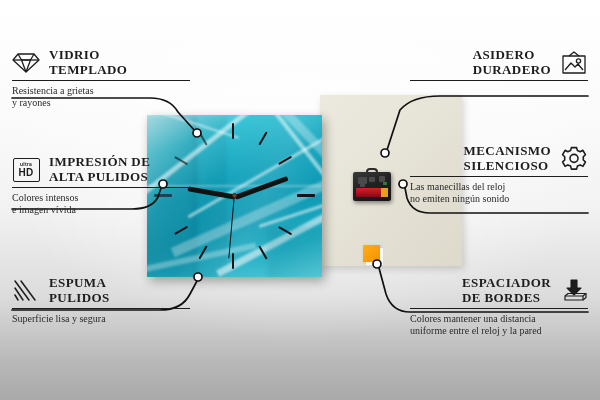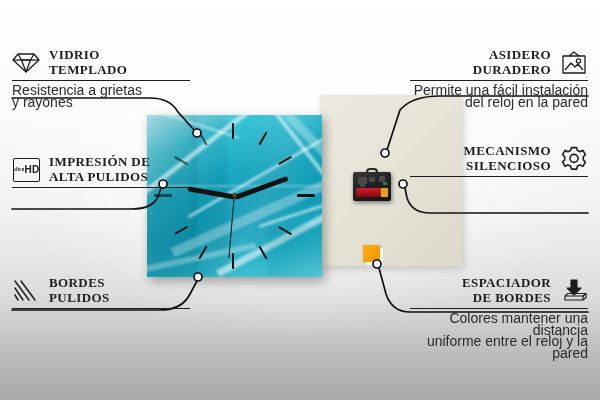--- a/index.html
+++ b/index.html
@@ -167,21 +167,21 @@
     width: 600px; height: 400px;
     pointer-events: none;
   }
 
   
   .feature {
     position: absolute;
     width: 178px;
   }
   .feature.left  { left: 12px;  text-align: left; }
-  .feature.right { left: 410px; text-align: right; }
+  .feature.right { left: 410px; }
 
   .feat-head {
     display: flex;
     align-items: center;
     gap: 9px;
     margin-bottom: 3px;
   }
   .feature.right .feat-head { flex-direction: row-reverse; }
 
   .feat-title {
@@ -204,41 +204,41 @@
   .feat-icon svg { display: block; }
 
   .feat-rule {
     height: 1px;
     background: #1d1d1d;
     width: 100%;
     margin: 2px 0 4px 0;
   }
 
   .feat-desc {
-    font-family: Liberation Sans, sans-serif;
-    font-size: 14px;
+    font-family: Liberation Serif, serif;
+    font-size: 10px;
     line-height: 11.5px;
     color: #2a2a2a;
     white-space: pre-line;
   }
 
   
   #feat-vidrio     { top: 48px; }
   #feat-impresion  { top: 155px; }
   #feat-bordes     { top: 276px; }
   #feat-asidero    { top: 48px; }
   #feat-mecanismo  { top: 144px; }
   #feat-espaciador { top: 276px; }
 
   .hd-badge {
     width: 27px; height: 24px;
     border: 1.6px solid #1d1d1d;
     border-radius: 2px;
     display: flex;
-    flex-direction: row;
+    flex-direction: column;
     align-items: center;
     justify-content: center;
     line-height: 1;
   }
   .hd-badge .hd-small {
     font-family: "Liberation Sans", sans-serif;
     font-size: 5px;
     font-weight: bold;
     letter-spacing: 0.2px;
     color: #1d1d1d;
@@ -359,78 +359,81 @@
       <span class="feat-icon">
         <span class="hd-badge">
           <span class="hd-small">ultra</span>
           <span class="hd-big">HD</span>
         </span>
       </span>
       <span class="feat-title">IMPRESIÓN DE
 ALTA PULIDOS</span>
     </div>
     <div class="feat-rule"></div>
+    <div class="feat-desc">Colores intensos
+e imagen vívida</div>
   </div>
 
   <div class="feature left" id="feat-bordes">
     <div class="feat-head">
       <span class="feat-icon">
         <svg width="26" height="22" viewBox="0 0 26 22">
           <g fill="none" stroke="#1d1d1d" stroke-width="1.5" stroke-linecap="round">
             <path d="M2 1 L16 20"></path>
             <path d="M8 1 L22 20"></path>
             <path d="M2 8 L10 20"></path>
             <path d="M2 15 L5 20"></path>
           </g>
         </svg>
       </span>
-      <span class="feat-title">BORDES
+      <span class="feat-title">ESPUMA
 PULIDOS</span>
     </div>
     <div class="feat-rule"></div>
+    <div class="feat-desc">Superficie lisa y segura</div>
   </div>
 
   <div class="feature right" id="feat-asidero">
     <div class="feat-head">
       <span class="feat-icon">
         <svg width="28" height="24" viewBox="0 0 28 24">
           <g fill="none" stroke="#1d1d1d" stroke-width="1.3" stroke-linejoin="round">
             <path d="M9 5 L14 1 L19 5"></path>
             <rect x="3" y="5" width="22" height="17"></rect>
             <path d="M5 19 L11 12 L15 16 L18 13 L23 19"></path>
             <circle cx="18.5" cy="10" r="2.1"></circle>
           </g>
         </svg>
       </span>
       <span class="feat-title">ASIDERO
 DURADERO</span>
     </div>
     <div class="feat-rule"></div>
-    <div class="feat-desc">Permite una fácil instalación
-del reloj en la pared</div>
   </div>
 
   <div class="feature right" id="feat-mecanismo">
     <div class="feat-head">
       <span class="feat-icon">
         <svg width="26" height="26" viewBox="0 0 26 26">
           <g fill="none" stroke="#1d1d1d" stroke-width="1.6" stroke-linejoin="round">
             <path d="M10.4 1.6 L15.6 1.6 L16.4 4.6 L19.2 5.8 L21.9 4.3 L24.4 8.7
                      L22.3 10.8 L22.3 13.9 L24.4 16 L21.9 20.4 L19.2 18.9
                      L16.4 20.1 L15.6 23.1 L10.4 23.1 L9.6 20.1 L6.8 18.9
                      L4.1 20.4 L1.6 16 L3.7 13.9 L3.7 10.8 L1.6 8.7
                      L4.1 4.3 L6.8 5.8 L9.6 4.6 Z"></path>
             <circle cx="13" cy="12.35" r="4"></circle>
           </g>
         </svg>
       </span>
       <span class="feat-title">MECANISMO
 SILENCIOSO</span>
     </div>
     <div class="feat-rule"></div>
+    <div class="feat-desc">Las manecillas del reloj
+no emiten ningún sonido</div>
   </div>
 
   <div class="feature right" id="feat-espaciador">
     <div class="feat-head">
       <span class="feat-icon">
         <svg width="26" height="24" viewBox="0 0 26 24">
           <g fill="#1d1d1d" stroke="#1d1d1d" stroke-width="1.1" stroke-linejoin="round">
             <path d="M10 1 L16 1 L16 9 L20 9 L13 16 L6 9 L10 9 Z"></path>
           </g>
           <g fill="none" stroke="#1d1d1d" stroke-width="1.2" stroke-linejoin="round">

